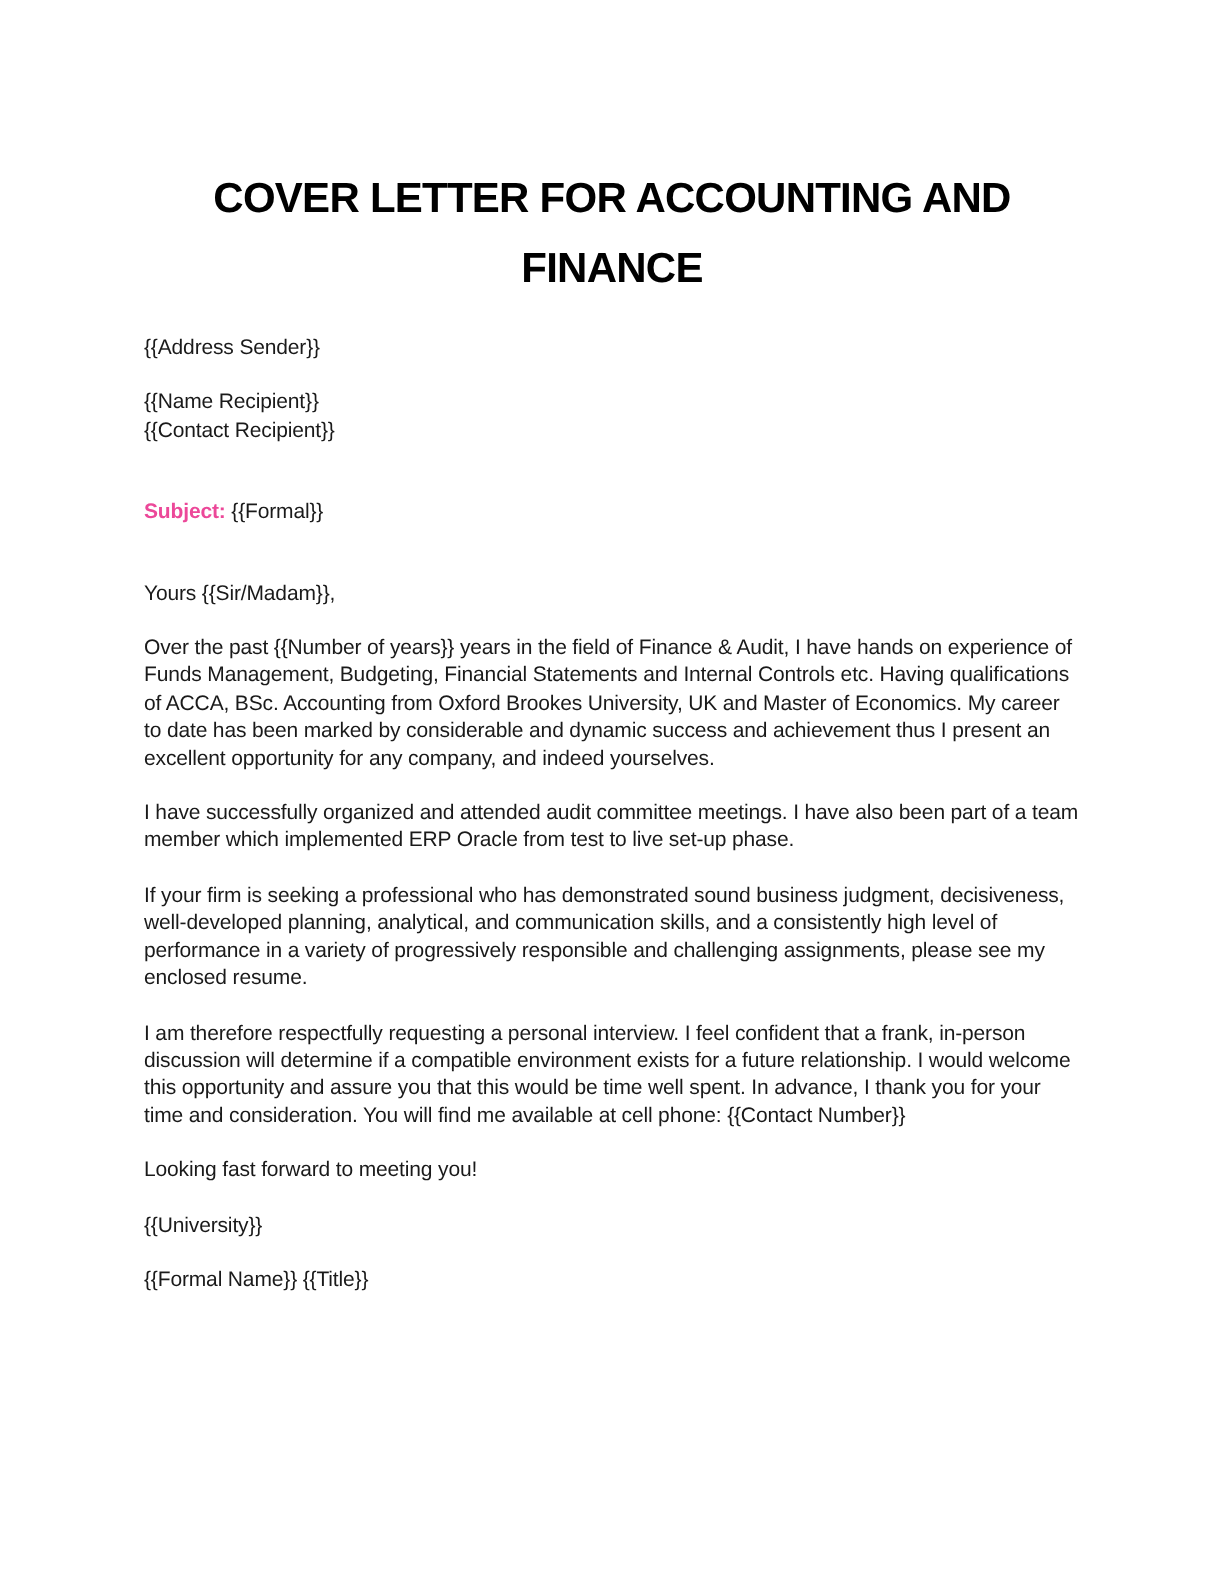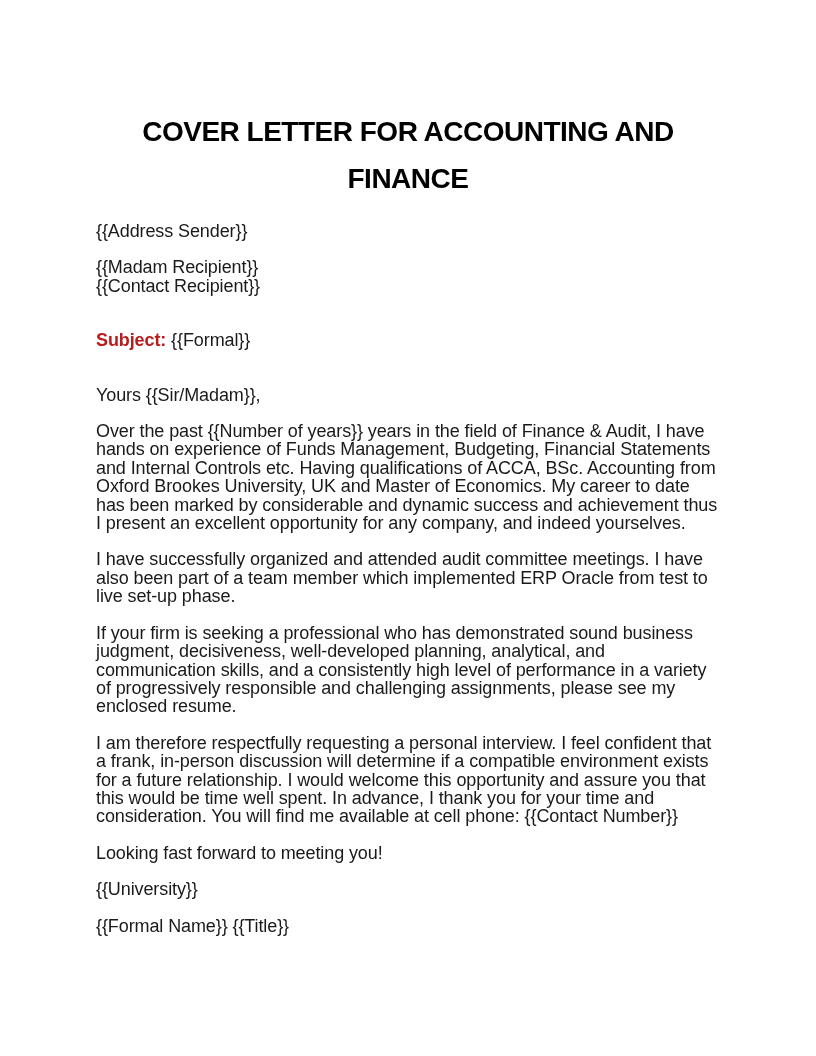--- a/index.html
+++ b/index.html
@@ -27,48 +27,48 @@
     height: 96px;
     text-align: center;
     font-size: 28px;
     line-height: 47px;
     font-weight: 700;
     letter-spacing: -0.5px;
     color: #000000;
   }
   .block {
     margin: 0 0 18px 0;
-    font-size: 18px;
+    font-size: 14px;
     line-height: 18.4px;
     letter-spacing: -0.1px;
     color: #1a1a1a;
   }
   .first-block {
     margin-top: 18px;
   }
   .gap-extra {
     margin-top: 36px;
   }
   .block strong {
     font-weight: 700;
-    color: #b91c1c;
+    color: #ec4899;
   }
 </style>
 </head>
 <body>
 
 <div class="page">
   <div class="content">
 
     <h1 class="letter-title">COVER LETTER FOR ACCOUNTING AND FINANCE</h1>
 
     <p class="block first-block">{{Address Sender}}</p>
 
 
-    <p class="block"><span>{{Madam Recipient}}</span><br><span>{{Contact Recipient}}</span></p>
+    <p class="block"><span>{{Name Recipient}}</span><br><span>{{Contact Recipient}}</span></p>
 
     <p class="block gap-extra"><strong>Subject:</strong><span> {{Formal}}</span></p>
 
     <p class="block gap-extra">Yours {{Sir/Madam}},</p>
 
     <p class="block">Over the past {{Number of years}} years in the field of Finance &amp; Audit, I have hands on experience of Funds Management, Budgeting, Financial Statements and Internal Controls etc. Having qualifications of ACCA, BSc. Accounting from Oxford Brookes University, UK and Master of Economics. My career to date has been marked by considerable and dynamic success and achievement thus I present an excellent opportunity for any company, and indeed yourselves.</p>
 
     <p class="block">I have successfully organized and attended audit committee meetings. I have also been part of a team member which implemented ERP Oracle from test to live set-up phase.</p>
 
     <p class="block">If your firm is seeking a professional who has demonstrated sound business judgment, decisiveness, well-developed planning, analytical, and communication skills, and a consistently high level of performance in a variety of progressively responsible and challenging assignments, please see my enclosed resume.</p>

